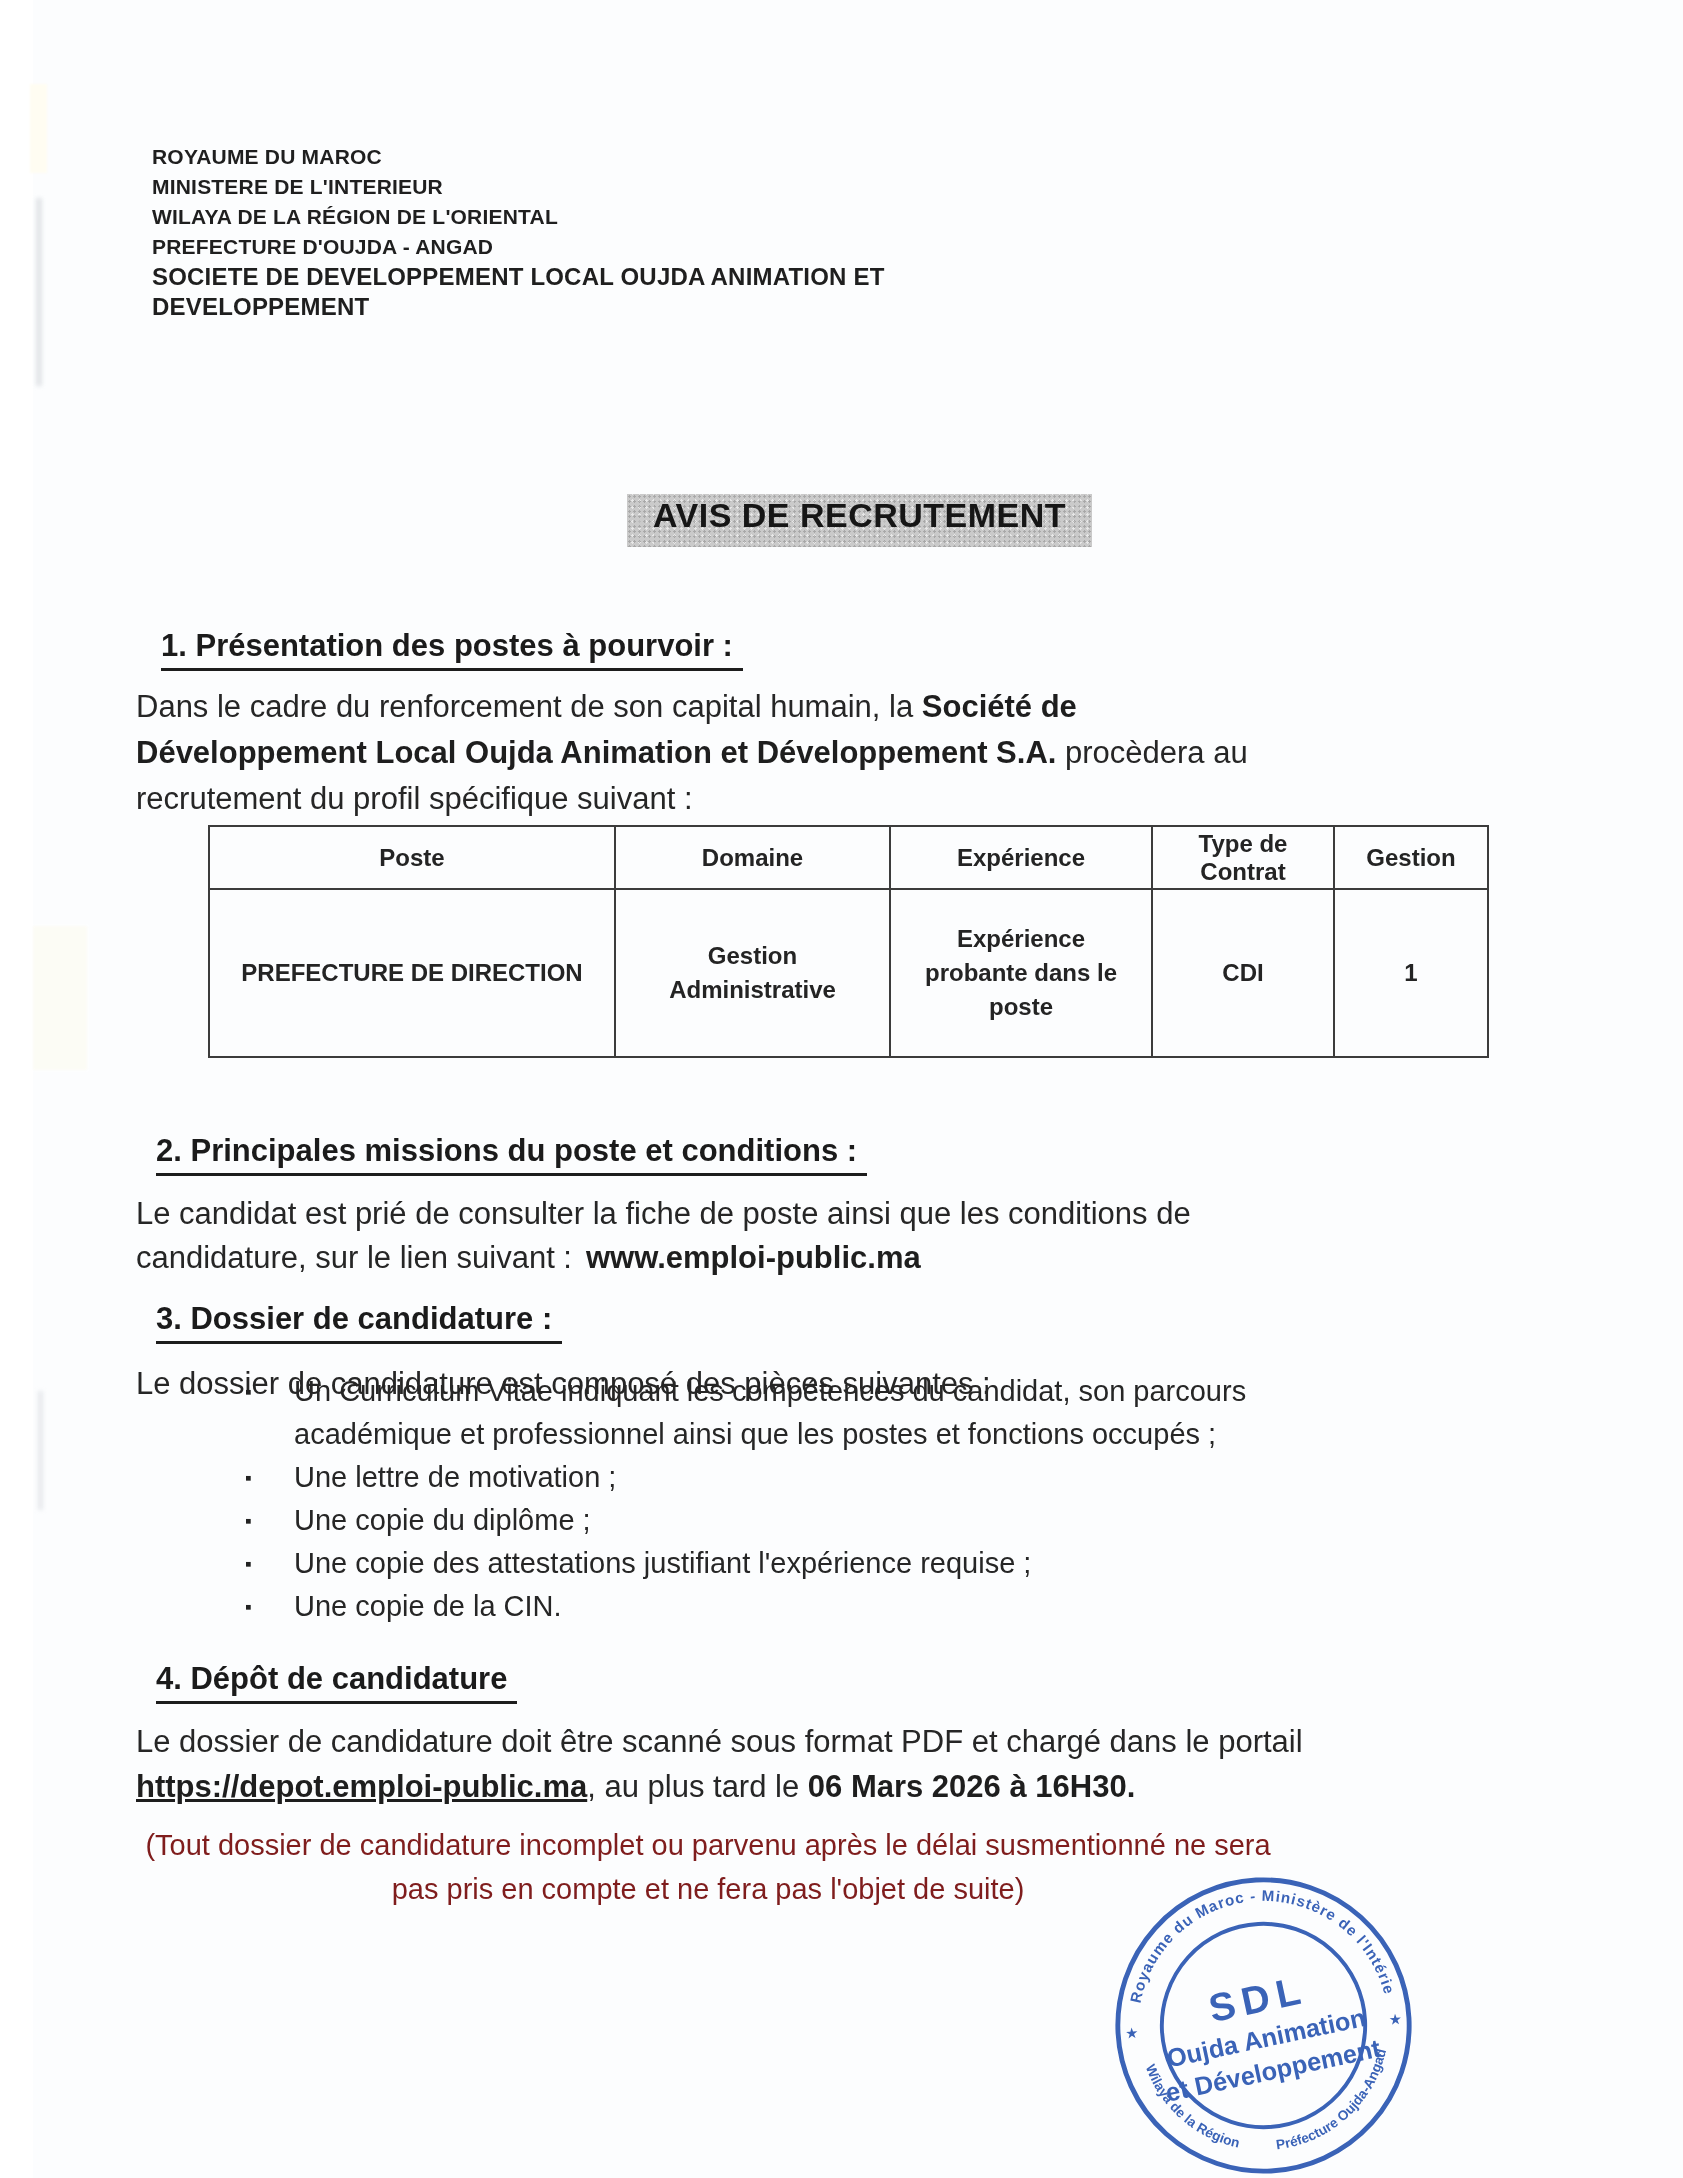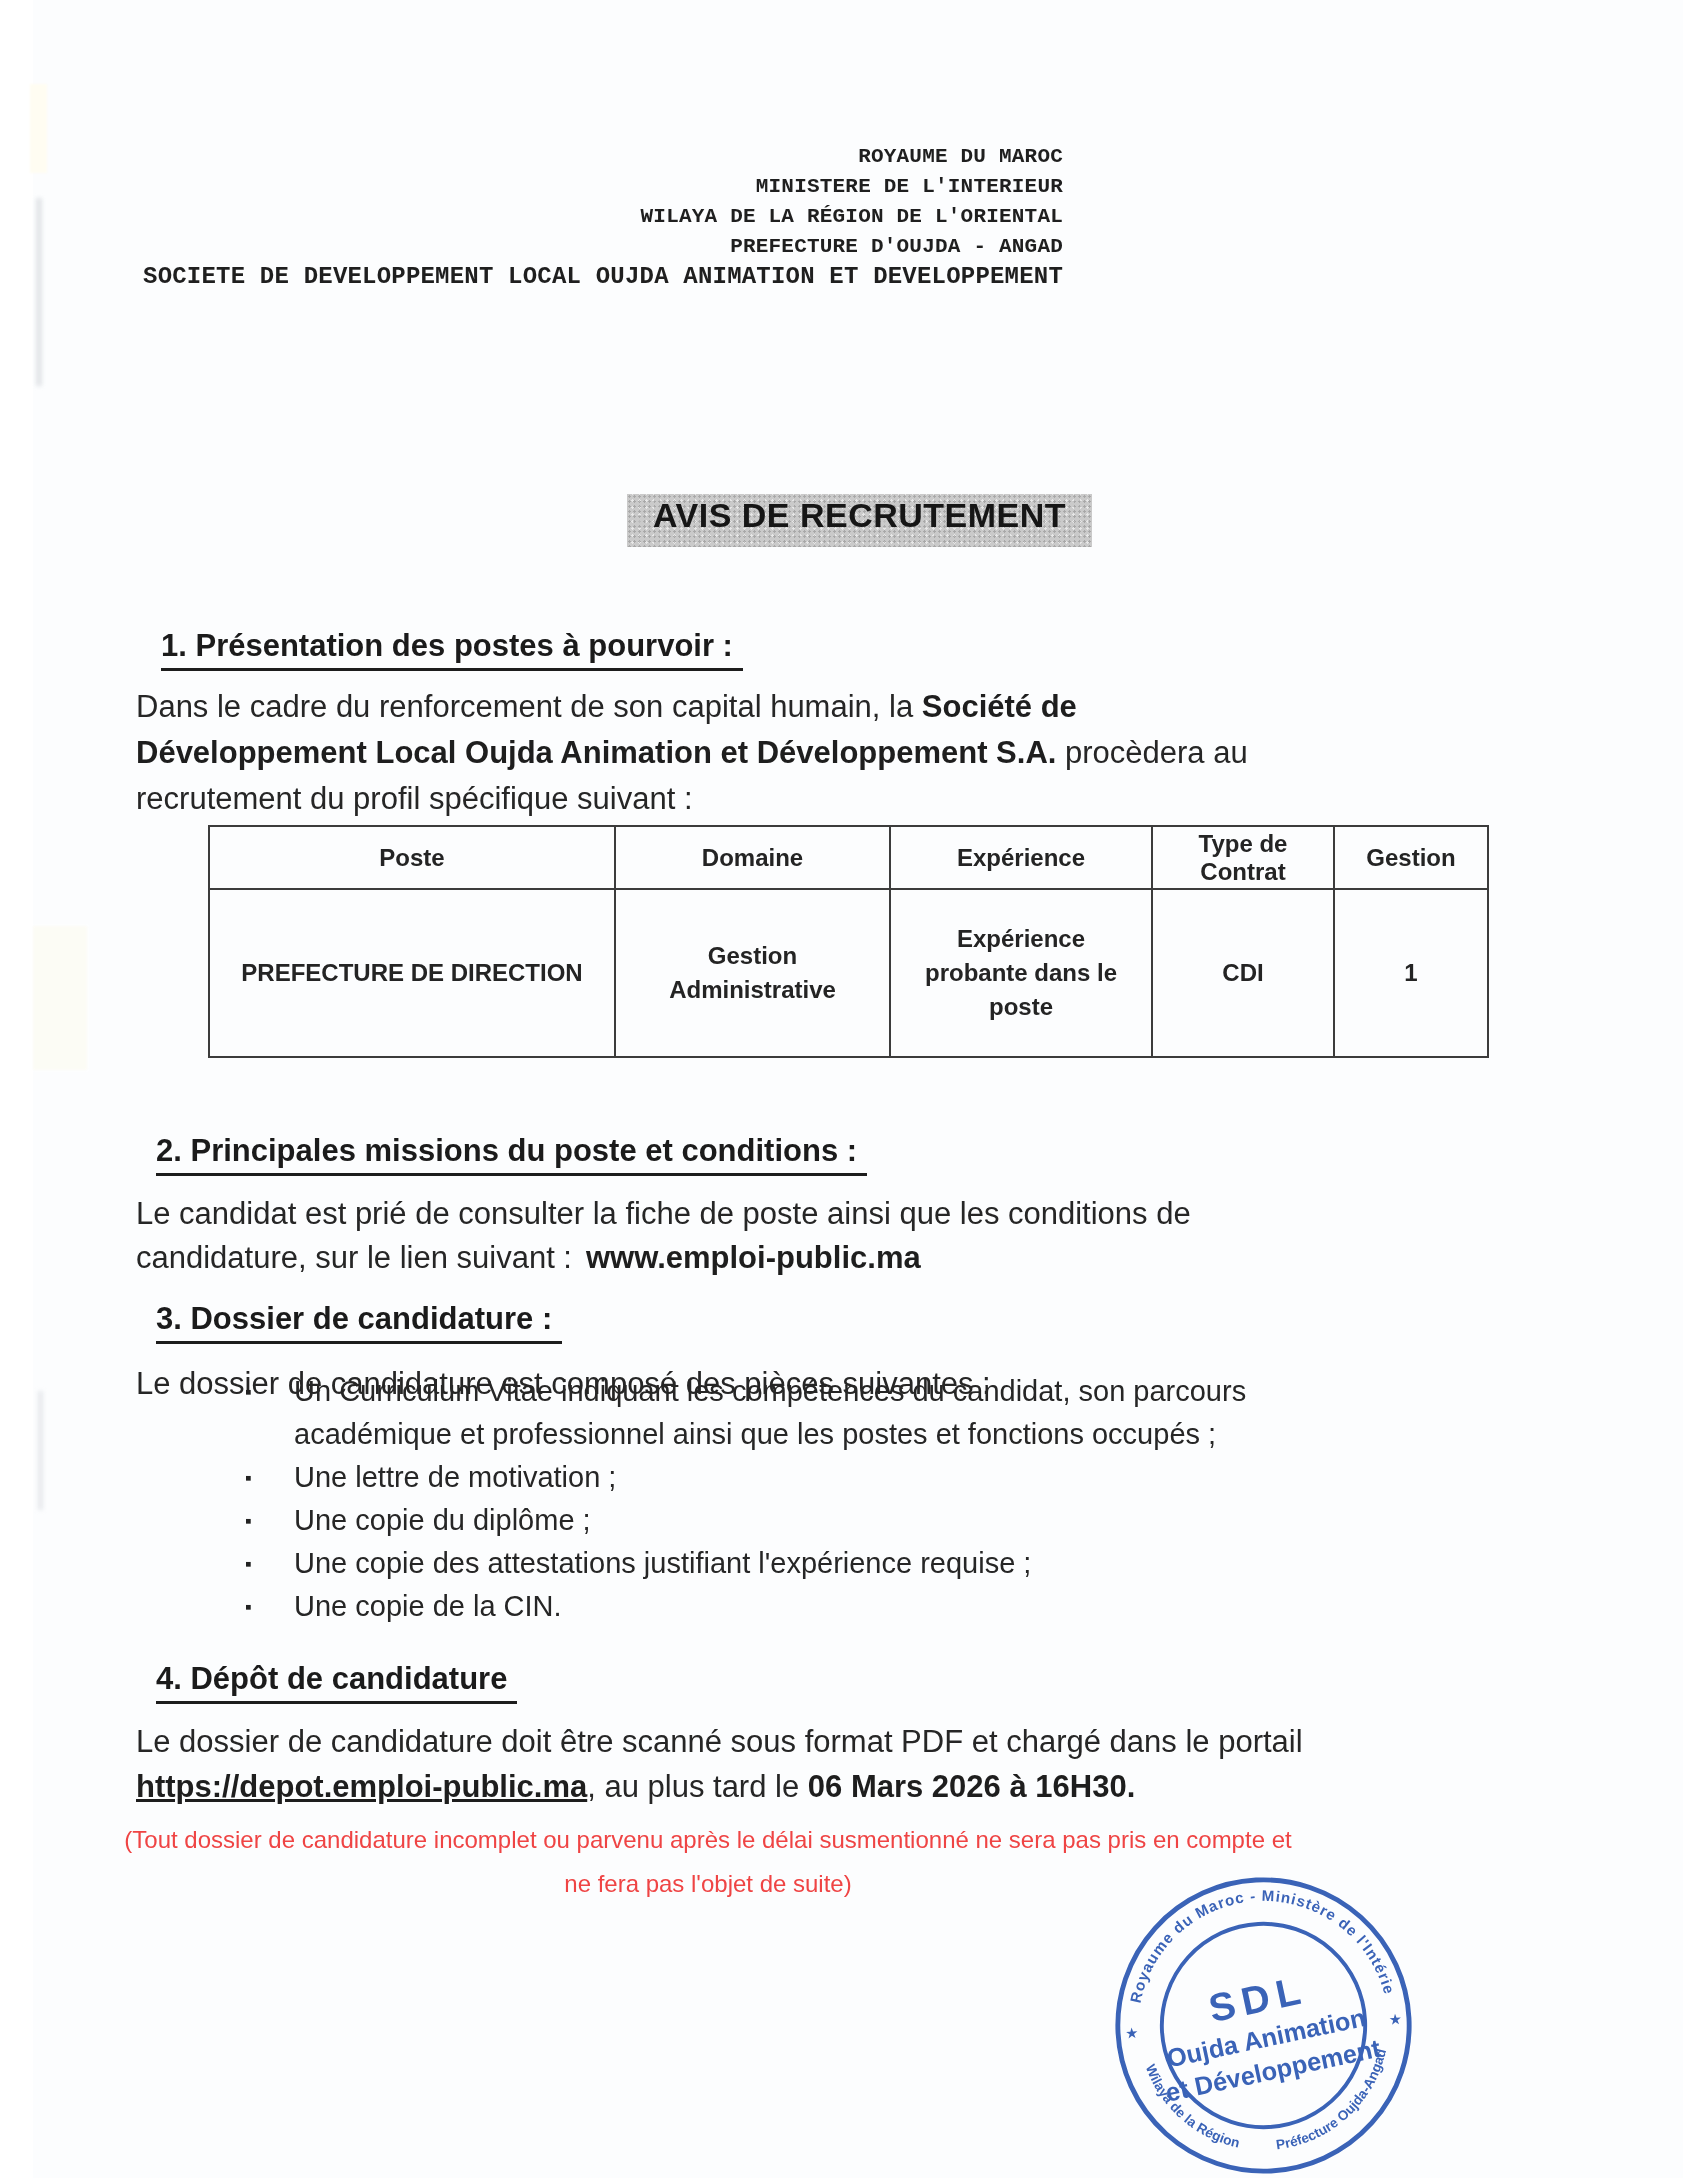--- a/index.html
+++ b/index.html
@@ -17,23 +17,23 @@
     overflow:hidden;
   }
   .left-strip{position:absolute;left:0;top:0;width:33px;height:2178px;background:#ffffff;}
   .artifact{position:absolute;pointer-events:none;}
   .art1{left:30px;top:84px;width:17px;height:89px;background:#fffdf2;filter:blur(1px);}
   .art2{left:33px;top:926px;width:54px;height:144px;background:#fdfcf4;opacity:.85;filter:blur(1px);}
   .art3{left:36px;top:198px;width:6px;height:188px;background:rgba(195,202,206,.45);filter:blur(2px);}
   .art4{left:38px;top:1391px;width:5px;height:119px;background:rgba(200,206,210,.4);filter:blur(2px);}
 
   .doc-header{
-    position:absolute;left:132px;top:142px;width:931px;
-    text-align:right;font-weight:bold;font-size:21px;line-height:30px;
-    color:#1f1f1f;letter-spacing:0.2px;font-family:Liberation Mono, monospace;
+    position:absolute;left:152px;top:142px;width:931px;
+    text-align:left;font-weight:bold;font-size:21px;line-height:30px;
+    color:#1f1f1f;letter-spacing:0.2px;
   }
   .doc-header .hline:last-child{font-size:24px;}
 
   .title-band{position:absolute;left:627px;top:494px;}
   .doc-title{
     display:inline-block;margin:0;
     background-color:#cacaca;
     background-image:
       radial-gradient(rgba(90,90,90,.30) 1px, transparent 1.3px),
       radial-gradient(rgba(255,255,255,.55) 1px, transparent 1.3px);
@@ -55,21 +55,21 @@
   .h3pos{left:156px;top:1275px;}
   .h4pos{left:156px;top:1635px;}
 
   .body-text{font-size:31px;line-height:46px;color:#262626;}
   .p1{position:absolute;left:136px;top:653px;width:1119px;}
   .p2{position:absolute;left:136px;top:1161px;width:1188px;line-height:44px;}
   .p3intro{position:absolute;left:136px;top:1330px;width:1188px;}
   .p4{position:absolute;left:136px;top:1688px;width:1267px;line-height:45px;}
   .footnote{
     position:absolute;left:119px;top:1794px;width:1178px;
-    text-align:center;font-size:24px;line-height:44px;color:#ef4444;
+    text-align:center;font-size:29px;line-height:44px;color:#7f1d1d;
   }
   .b{font-weight:bold;color:#1e1e1e;}
   .bu{font-weight:bold;text-decoration:underline;color:#1e1e1e;}
   .gap{margin-left:14px;}
 
   table.postes{
     position:absolute;left:208px;top:825px;width:1280px;
     border-collapse:collapse;table-layout:fixed;
     background:transparent;
   }

